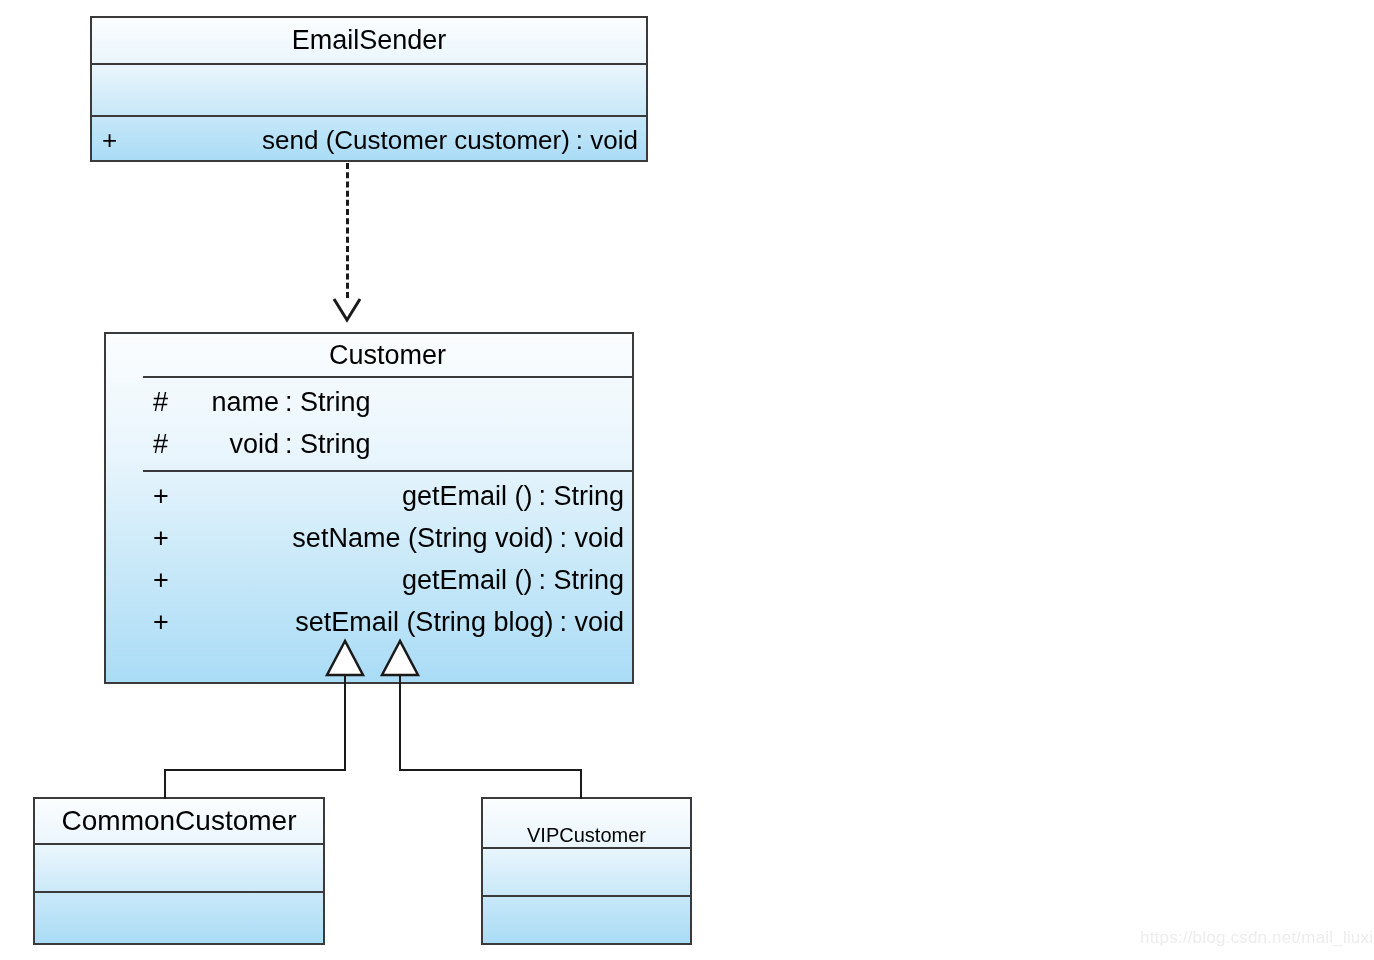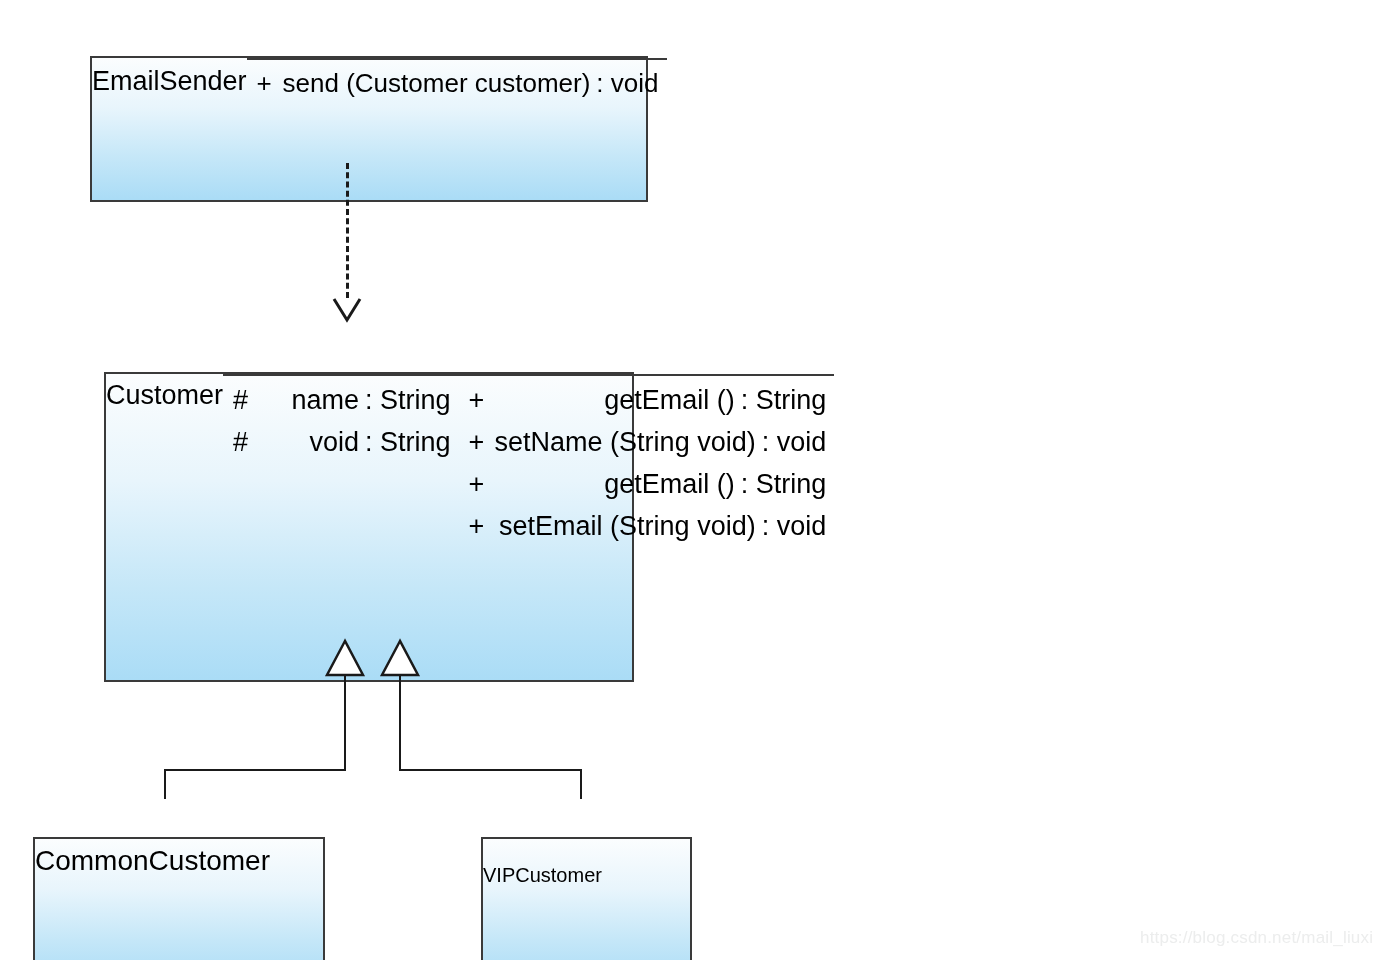--- a/index.html
+++ b/index.html
@@ -16,21 +16,21 @@
     font-family: "Liberation Sans", sans-serif;
   }
 
   
   .uml-class {
     position: absolute;
     box-sizing: border-box;
     border: 2px solid #3a3a3a;
     background: linear-gradient(to bottom, #fbfdfe 0%, #e8f5fc 35%, #c5e7f8 70%, #aadcf6 100%);
     display: flex;
-    margin-top: 40px;
+    flex-direction: column;
   }
   .uml-section {
     box-sizing: border-box;
     position: relative;
   }
   .uml-section + .uml-section {
     border-top: 2px solid #3a3a3a;
   }
   .uml-title {
     display: flex;
@@ -112,21 +112,21 @@
     <div class="uml-section uml-members" style="height:52px; font-size:26px;"></div>
     <div class="uml-section uml-members" style="height:46px; font-size:26px;">
       <div class="member-row" style="line-height:40px;">
         <span class="member-vis">+</span>
         <span class="member-sig">send (Customer customer)</span>
         <span class="member-type">: void</span>
       </div>
     </div>
   </div>
 
-  <div class="uml-class" style="left:104px; top:332px; width:530px; height:310px;">
+  <div class="uml-class" style="left:104px; top:332px; width:530px; height:352px;padding-left:37px;">
     <div class="uml-section uml-title" style="height:42px; font-size:27px;">
       <span>Customer</span>
     </div>
     <div class="uml-section uml-members" style="height:94px; font-size:27px;">
       <div class="member-row" style="line-height:42px;">
         <span class="member-vis">#</span>
         <span class="member-sig" style="flex:0 0 100px;">name</span>
         <span class="member-type" style="text-align:left;">: String</span>
       </div>
       <div class="member-row" style="line-height:42px;">
@@ -146,21 +146,21 @@
         <span class="member-sig">setName (String void)</span>
         <span class="member-type">: void</span>
       </div>
       <div class="member-row" style="line-height:42px;">
         <span class="member-vis">+</span>
         <span class="member-sig">getEmail ()</span>
         <span class="member-type">: String</span>
       </div>
       <div class="member-row" style="line-height:42px;">
         <span class="member-vis">+</span>
-        <span class="member-sig">setEmail (String void)</span>
+        <span class="member-sig">setEmail (String blog)</span>
         <span class="member-type">: void</span>
       </div>
     </div>
   </div>
 
   <div class="uml-class" style="left:33px; top:797px; width:292px; height:148px;">
     <div class="uml-section uml-title" style="height:44px; font-size:28px;">
       <span>CommonCustomer</span>
     </div>
     <div class="uml-section uml-members" style="height:48px;"></div>

